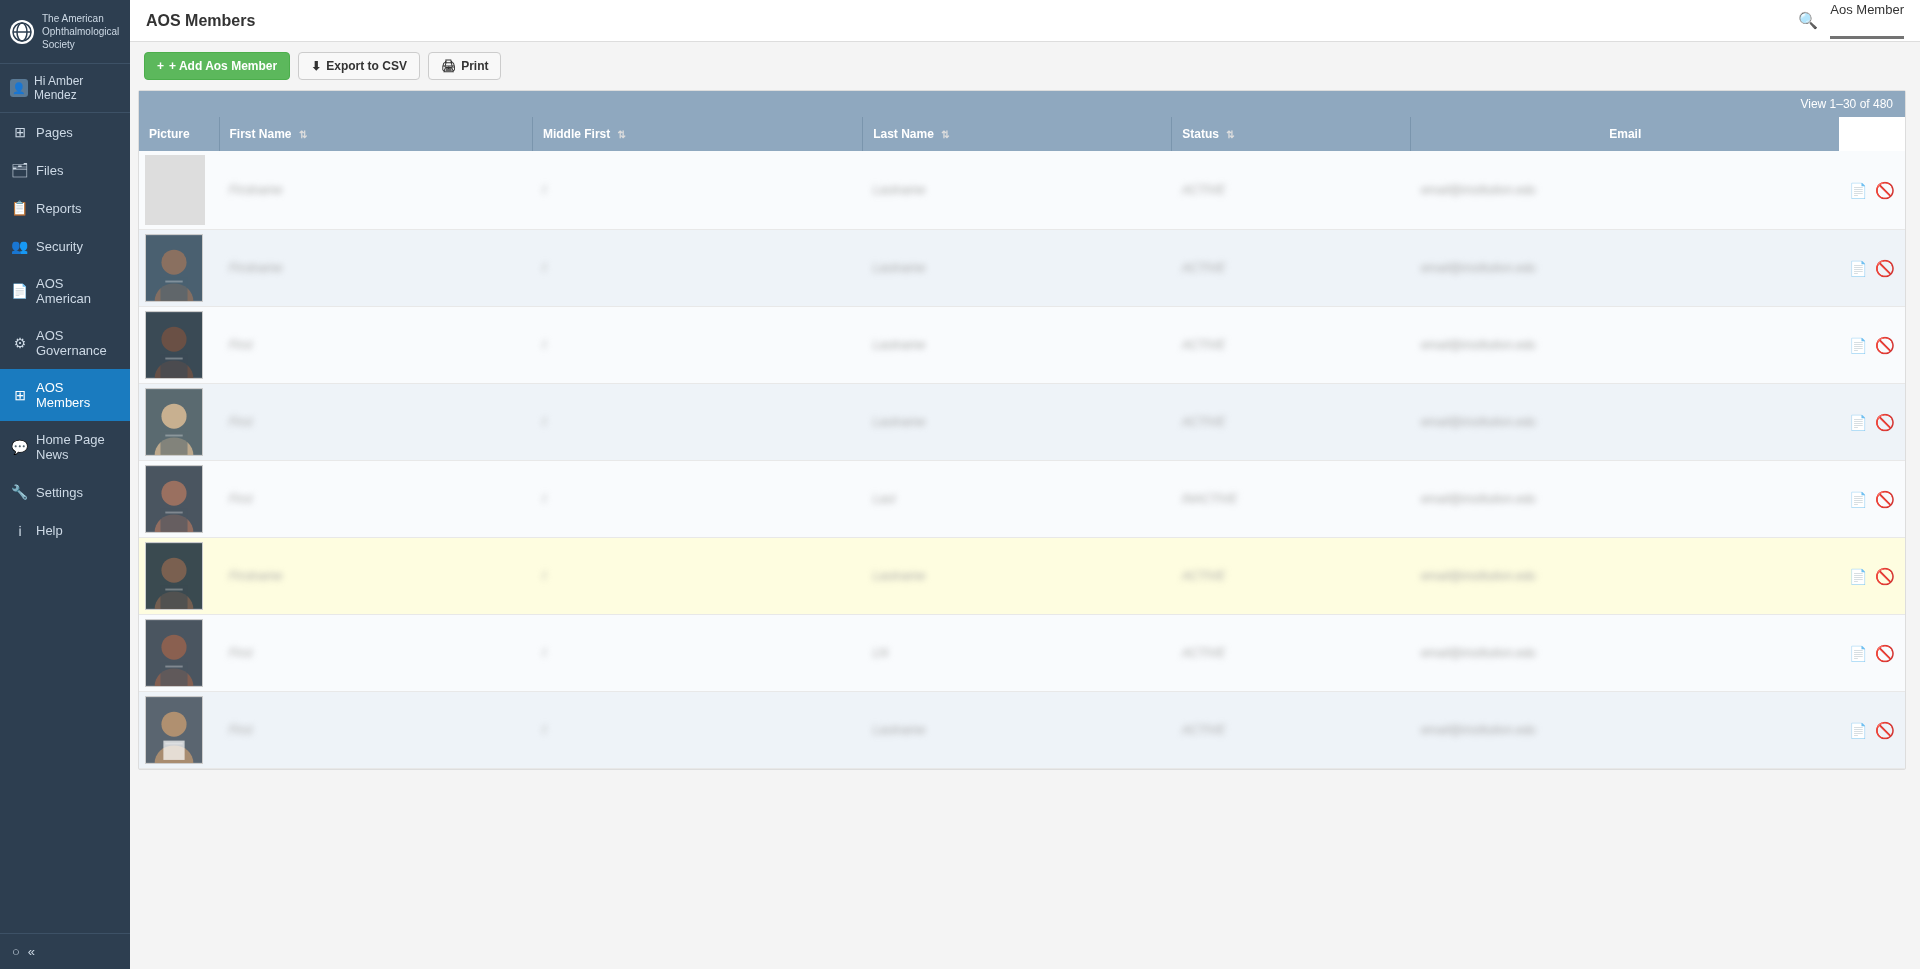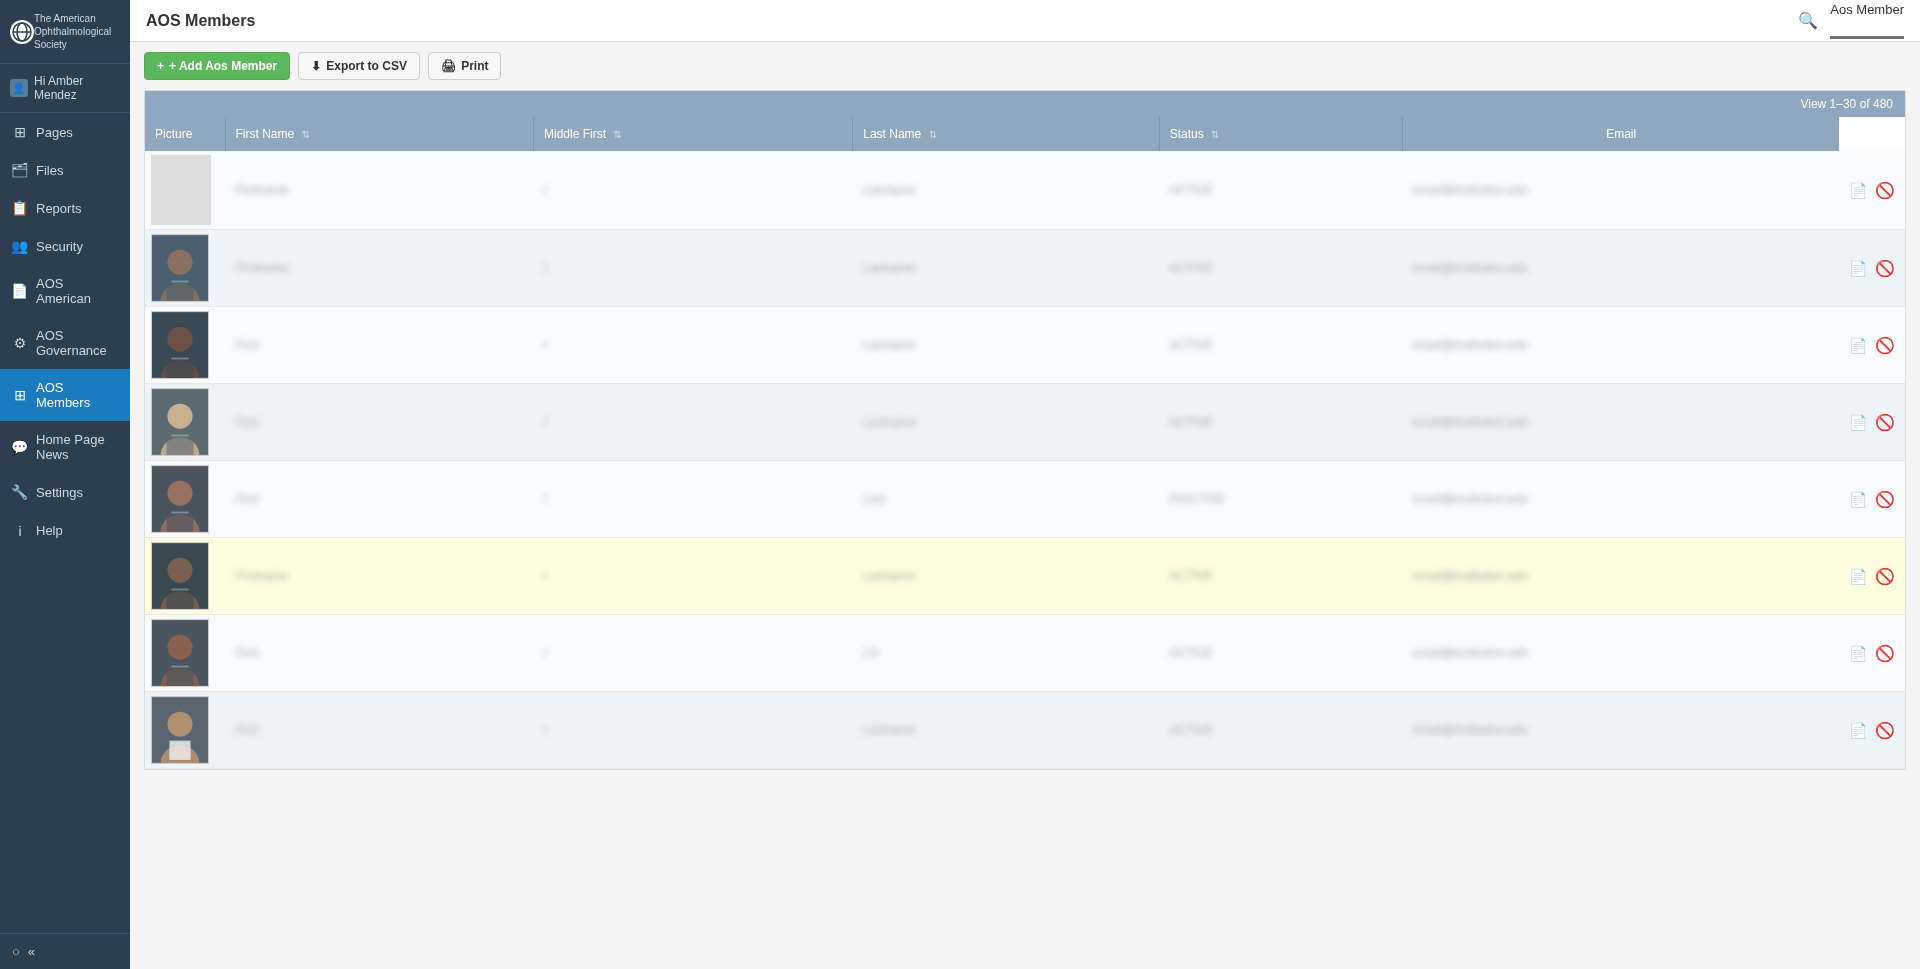--- a/index.html
+++ b/index.html
@@ -12,20 +12,21 @@
       background: #2d3e50;
       color: #fff;
       display: flex;
       flex-direction: column;
       height: 100%;
     }
     #sidebar .logo-area {
       padding: 12px 10px;
       display: flex;
       align-items: center;
+      gap: 8px;
       border-bottom: 1px solid #3d5166;
     }
     #sidebar .logo-icon {
       width: 24px; height: 24px;
       background: #fff;
       border-radius: 50%;
       display: flex; align-items: center; justify-content: center;
       font-size: 10px; color: #2d3e50; font-weight: bold; flex-shrink: 0;
     }
     #sidebar .logo-text {
@@ -124,21 +125,21 @@
       background: #f8f8f8;
       border-color: #ccc;
       color: #333;
     }
 
     
     #content {
       flex: 1;
       overflow: auto;
       background: #f4f4f4;
-      padding: 0 14px 14px 14px;
+      padding: 0 14px 14px 8px;
     }
 
     
     .table-container {
       background: #fff;
       border: 1px solid #ddd;
       border-radius: 2px;
     }
     .table-info-bar {
       background: #8fa8bf;
@@ -152,21 +153,21 @@
       border-collapse: collapse;
     }
     thead tr {
       background: #8fa8bf;
       color: #fff;
     }
     thead th {
       padding: 10px 10px;
       text-align: left;
       font-size: 12px;
-      font-weight: normal;
+      font-weight: bold;
       border-right: 1px solid #7a95ad;
       white-space: nowrap;
     }
     thead th:last-child { border-right: none; text-align: center; }
     thead th .sort-icon {
       margin-left: 4px;
       font-size: 10px;
       color: #ddd;
     }
 

